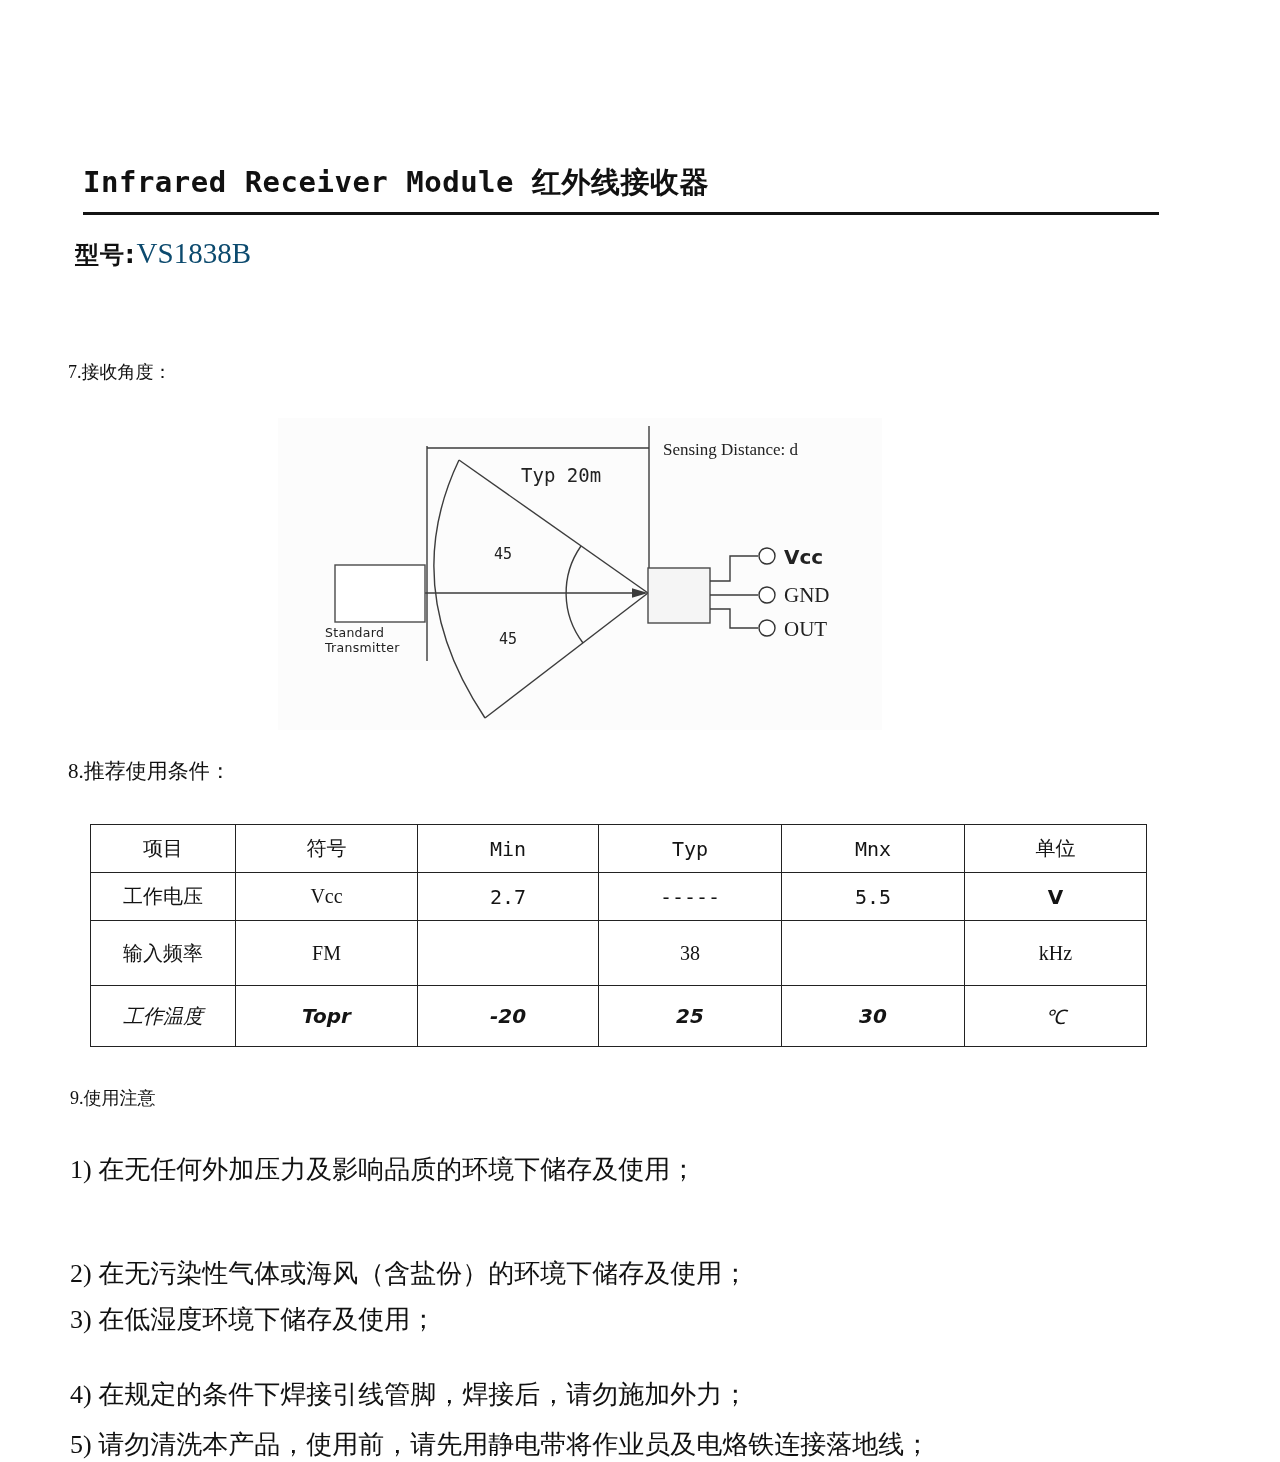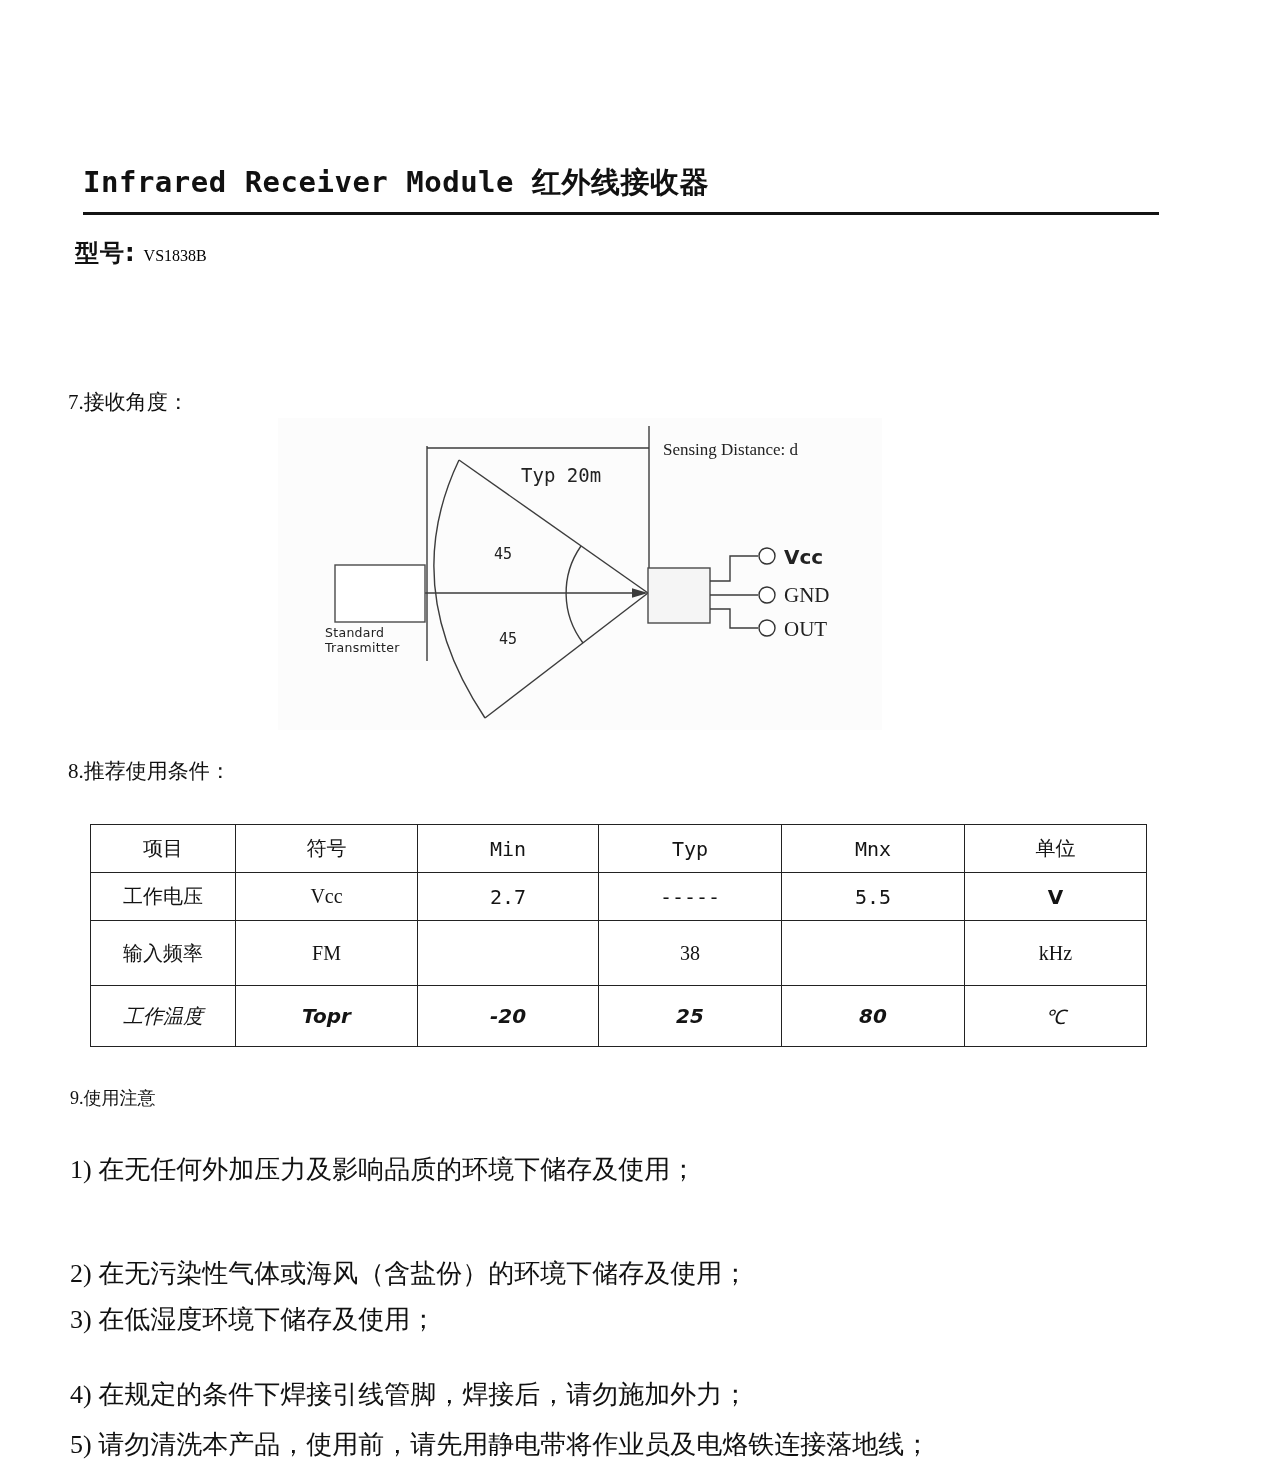--- a/index.html
+++ b/index.html
@@ -14,24 +14,24 @@
     position:absolute; left:75px; top:163px; width:1076px;
     border-bottom:3px solid #141414; padding-bottom:9px;margin-left:8px;
   }
   .title {
     font-family:"DejaVu Sans Mono","Liberation Mono",monospace;
     font-weight:bold; font-size:29px; letter-spacing:0.5px; color:#111; white-space:nowrap;
   }
 
   .model-line { position:absolute; left:75px; top:237px; font-size:24px; white-space:nowrap; }
   .model-label { font-family:"DejaVu Sans","Liberation Sans",sans-serif; font-weight:600; letter-spacing:1px; color:#111; }
-  .model-value { font-family:"Liberation Serif",serif; font-size:16px; margin-left:8px; color:#000000; }
+  .model-value { font-family:"Liberation Serif",serif; font-size:29px; margin-left:1px; color:#0c4a6e; }
 
   .sec { position:absolute; color:#111; white-space:nowrap; }
-  .sec7 { left:68px; top:360px; font-size:21px;margin-top:28px; }
+  .sec7 { left:68px; top:360px; font-size:18px; }
   .sec8 { left:68px; top:757px; font-size:21px; }
   .sec9 { left:70px; top:1086px; font-size:18px; }
 
   .diagram { position:absolute; left:278px; top:418px; width:604px; height:312px; background:#fcfcfc; }
   .diagram line, .diagram path, .diagram rect, .diagram circle {
     stroke:#3c3c3c; stroke-width:1.4; fill:none;
   }
   .diagram rect.box { fill:#ffffff; stroke:#4a4a4a; }
   .diagram rect.box-rx { fill:#f5f5f5; stroke:#4a4a4a; }
   .diagram circle { fill:#ffffff; stroke:#333; }
@@ -147,21 +147,21 @@
         <td></td>
         <td class="serif">38</td>
         <td></td>
         <td class="serif">kHz</td>
       </tr>
       <tr class="r3">
         <td>工作温度</td>
         <td class="num">Topr</td>
         <td class="num">-20</td>
         <td class="num">25</td>
-        <td class="num">80</td>
+        <td class="num">30</td>
         <td class="serif">℃</td>
       </tr>
     </tbody>
   </table>
 
   <div class="sec sec9">9.使用注意</div>
 
   <div class="note n1">1) 在无任何外加压力及影响品质的环境下储存及使用；</div>
   <div class="note n2">2) 在无污染性气体或海风（含盐份）的环境下储存及使用；</div>
   <div class="note n3">3) 在低湿度环境下储存及使用；</div>

